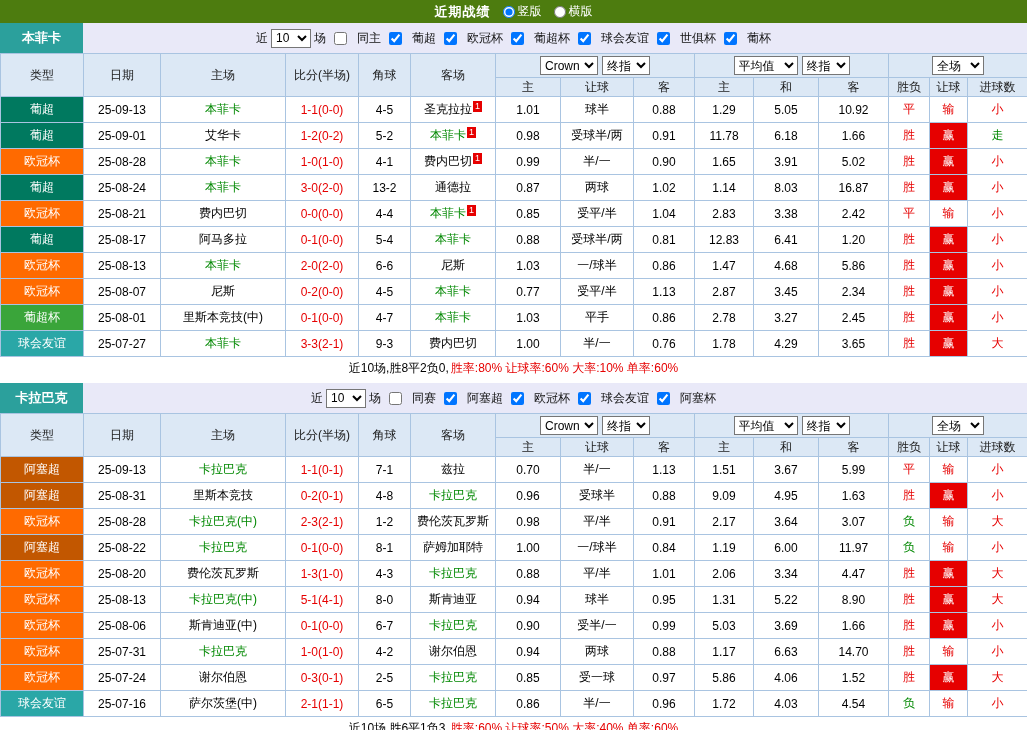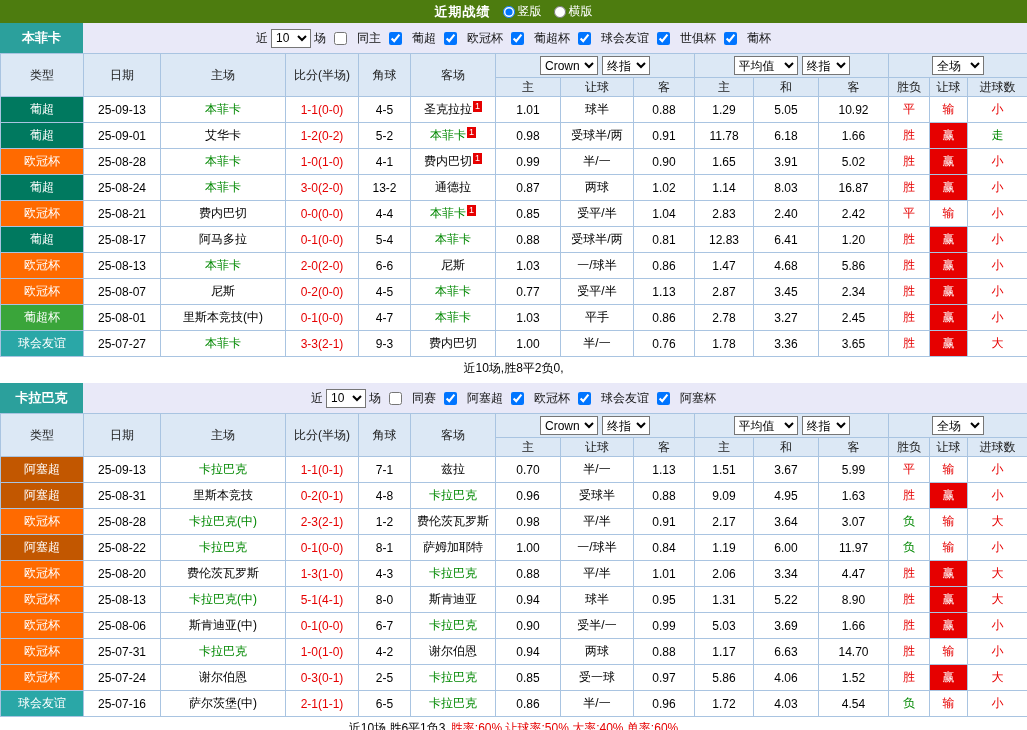--- a/index.html
+++ b/index.html
@@ -207,21 +207,21 @@
             <td class="type-cell" style="background: rgb(255, 106, 0);">欧冠杯</td>
             <td>25-08-21</td>
             <td><span>费内巴切</span></td>
             <td class="score">0-0(0-0)</td>
             <td>4-4</td>
             <td><span class="team-green">本菲卡</span><span class="rc">1</span></td>
             <td>0.85</td>
             <td>受平/半</td>
             <td>1.04</td>
             <td>2.83</td>
-            <td>2.40</td>
+            <td>3.38</td>
             <td>2.42</td>
             <td class="red">平</td>
             <td class="red">输</td>
             <td class="red">小</td>
           </tr>
           <tr>
             <td class="type-cell" style="background: rgb(0, 121, 95);">葡超</td>
             <td>25-08-17</td>
             <td><span>阿马多拉</span></td>
             <td class="score">0-1(0-0)</td>
@@ -292,30 +292,31 @@
             <td class="type-cell" style="background: rgb(42, 167, 167);">球会友谊</td>
             <td>25-07-27</td>
             <td><span class="team-green">本菲卡</span></td>
             <td class="score">3-3(2-1)</td>
             <td>9-3</td>
             <td><span>费内巴切</span></td>
             <td>1.00</td>
             <td>半/一</td>
             <td>0.76</td>
             <td>1.78</td>
-            <td>3.36</td>
+            <td>4.29</td>
             <td>3.65</td>
             <td class="red">胜</td>
             <td class="win-bg">赢</td>
             <td class="red">大</td>
           </tr>
         </tbody>
       </table>
       <div class="summary">
         <span>近10场,胜8平2负0,</span>
+        <span class="stats">胜率:80% 让球率:60% 大率:10% 单率:60%</span>
       </div>
     </div>
     <div class="section">
       <div class="filterbar">
         <div class="team-label">卡拉巴克</div>
         <div class="filters">
           <span>近</span>
           <select style="width: 40px;"><option>10</option></select>
           <span>场</span>
           <label class="cb">

